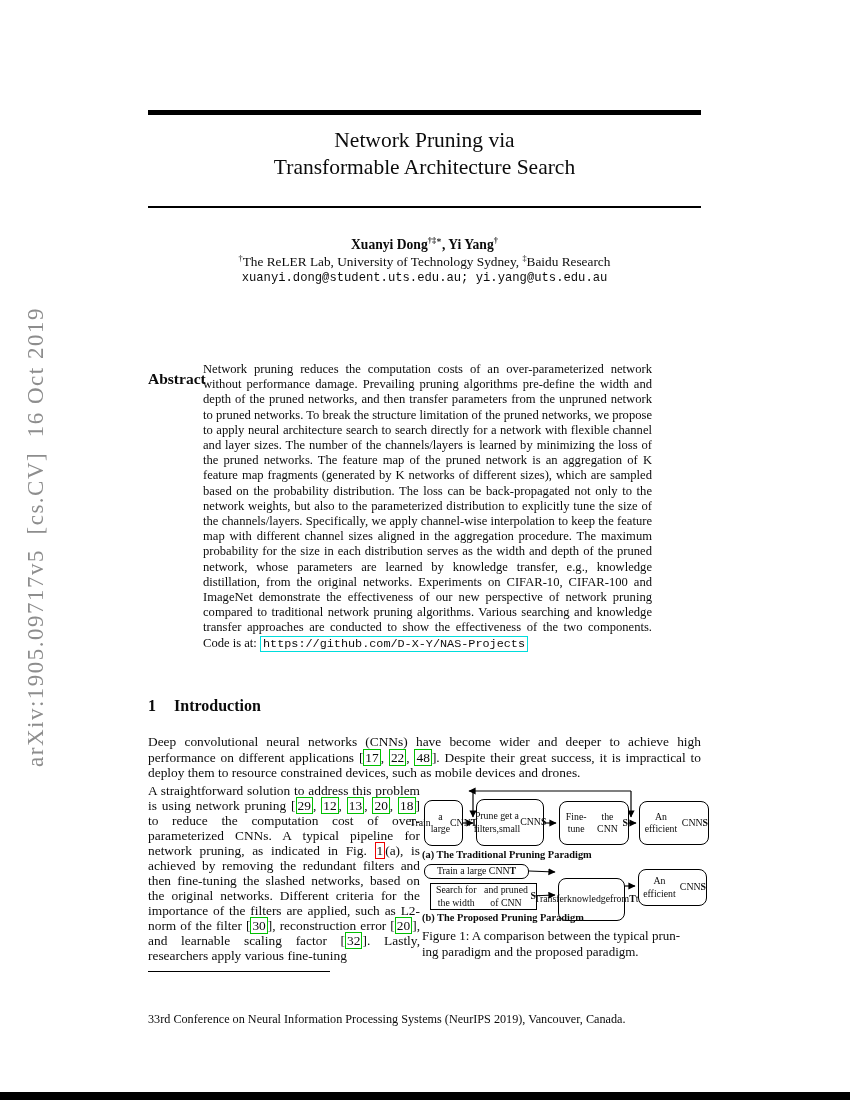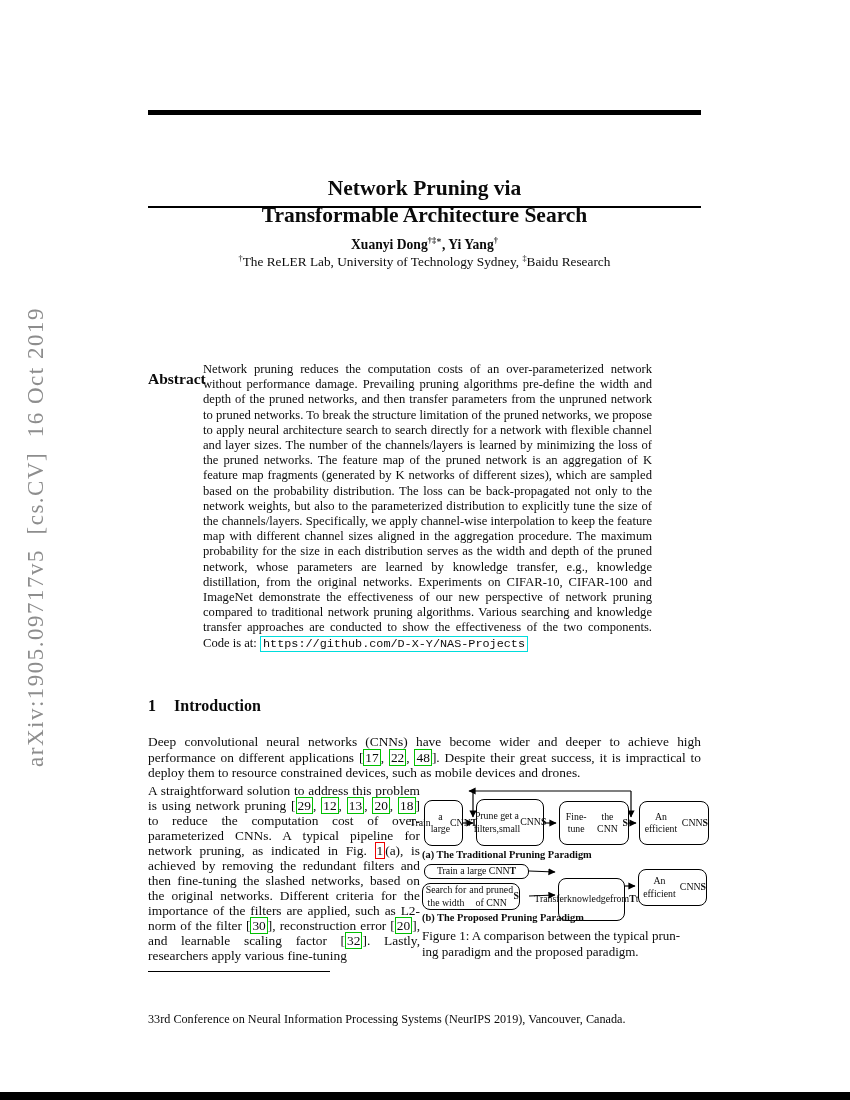--- a/index.html
+++ b/index.html
@@ -17,21 +17,21 @@
   .abs{position:absolute;}
   .rule{background:#000;}
   .watermark{
     position:absolute;top:537px;left:36px;
     transform:translate(-50%,-50%) rotate(-90deg);
     white-space:pre;color:var(--watermark_gray);
     font-size:23px;letter-spacing:1.5px;
   }
   .title{
     left:148px;top:127px;width:553px;text-align:center;
-    font-weight:bold;font-size:21.5px;line-height:27px;margin-top:48px;
+    font-weight:normal;font-size:21.5px;line-height:27px;
   }
   .authors{left:148px;top:237px;width:553px;text-align:center;font-weight:bold;font-size:13.6px;}
   .affil{left:148px;top:254px;width:553px;text-align:center;font-size:13.3px;}
   .email{left:148px;top:271px;width:553px;text-align:center;
     font-family:"Liberation Mono","DejaVu Sans Mono",monospace;font-size:12.2px;}
   .abstract-head{left:148px;top:330px;width:553px;text-align:left;font-weight:bold;font-size:15.5px;margin-top:40px;}
   .abstract-body{left:203px;top:362px;width:449px;font-size:12.6px;line-height:15.2px;text-align:justify;}
   .sec-head{left:148px;top:697px;width:553px;font-weight:bold;font-size:16px;}
   .sec-num{margin-right:18px;}
   .para1{left:148px;top:734px;width:553px;font-size:13.4px;line-height:15.6px;text-align:justify;}
@@ -68,20 +68,21 @@
 
   <div class="abs title">
     <div>Network Pruning via</div>
     <div>Transformable Architecture Search</div>
   </div>
 
   <div class="abs rule" style="left:148px;top:206px;width:553px;height:1.5px;"></div>
 
   <div class="abs affil"><span class="sup">†</span><span>The ReLER Lab, University of Technology Sydney, </span><span class="sup">‡</span><span>Baidu Research</span></div>
   <div class="abs authors"><span>Xuanyi Dong</span><span class="sup">†‡∗</span><span>, Yi Yang</span><span class="sup">†</span></div>
+  <div class="abs email">xuanyi.dong@student.uts.edu.au; yi.yang@uts.edu.au</div>
 
   <div class="abs abstract-head">Abstract</div>
   <div class="abs abstract-body"><span>Network pruning reduces the computation costs of an over-parameterized network without performance damage. Prevailing pruning algorithms pre-define the width and depth of the pruned networks, and then transfer parameters from the unpruned network to pruned networks. To break the structure limitation of the pruned networks, we propose to apply neural architecture search to search directly for a network with flexible channel and layer sizes. The number of the channels/layers is learned by minimizing the loss of the pruned networks. The feature map of the pruned network is an aggregation of K feature map fragments (generated by K networks of different sizes), which are sampled based on the probability distribution. The loss can be back-propagated not only to the network weights, but also to the parameterized distribution to explicitly tune the size of the channels/layers. Specifically, we apply channel-wise interpolation to keep the feature map with different channel sizes aligned in the aggregation procedure. The maximum probability for the size in each distribution serves as the width and depth of the pruned network, whose parameters are learned by knowledge transfer, e.g., knowledge distillation, from the original networks. Experiments on CIFAR-10, CIFAR-100 and ImageNet demonstrate the effectiveness of our new perspective of network pruning compared to traditional network pruning algorithms. Various searching and knowledge transfer approaches are conducted to show the effectiveness of the two components. Code is at: </span><span class="code">https://github.com/D-X-Y/NAS-Projects</span></div>
 
   <div class="abs sec-head">
     <span class="sec-num">1</span><span>Introduction</span>
   </div>
 
   <div class="abs para1"><span>Deep convolutional neural networks (CNNs) have become wider and deeper to achieve high performance on different applications [</span><span class="cite">17</span><span>, </span><span class="cite">22</span><span>, </span><span class="cite">48</span><span>].  Despite their great success, it is impractical to deploy them to resource constrained devices, such as mobile devices and drones.</span></div>
   <div class="abs leftcol"><span>A straightforward solution to address this problem is using network pruning [</span><span class="cite">29</span><span>, </span><span class="cite">12</span><span>, </span><span class="cite">13</span><span>, </span><span class="cite">20</span><span>, </span><span class="cite">18</span><span>] to reduce the computation cost of over-parameterized CNNs.  A typical pipeline for network pruning, as indicated in Fig. </span><span class="figref">1</span><span>(a), is achieved by removing the redundant filters and then fine-tuning the slashed networks, based on the original networks. Different criteria for the importance of the filters are applied, such as L2-norm of the filter [</span><span class="cite">30</span><span>], reconstruction error [</span><span class="cite">20</span><span>], and learnable scaling factor [</span><span class="cite">32</span><span>]. Lastly, researchers apply various fine-tuning</span></div>
@@ -134,21 +135,21 @@
         <br>
         <span>CNN </span>
         <span class="b">S</span>
       </div>
     <div class="fcap" style="top:66px;">(a) The Traditional Pruning Paradigm</div>
 
     <div class="fbox" style="left:2px;top:81px;width:105px;height:15px;border-radius:7px;">
         <span>Train a large CNN </span>
         <span class="b">T</span>
       </div>
-    <div class="fbox" style="left:0;top:100px;width:98px;height:27px;border-radius:8px;">
+    <div class="fbox" style="left:8px;top:100px;width:107px;height:27px;border-radius:0;">
         <span>Search for the width</span>
         <br>
         <span>and pruned of CNN </span>
         <span class="b">S</span>
       </div>
     <div class="fbox" style="left:136px;top:83px;width:67px;height:43px;margin-top:12px;">
         <span>Transfer</span>
         <br>
         <span>knowledge</span>
         <br>

